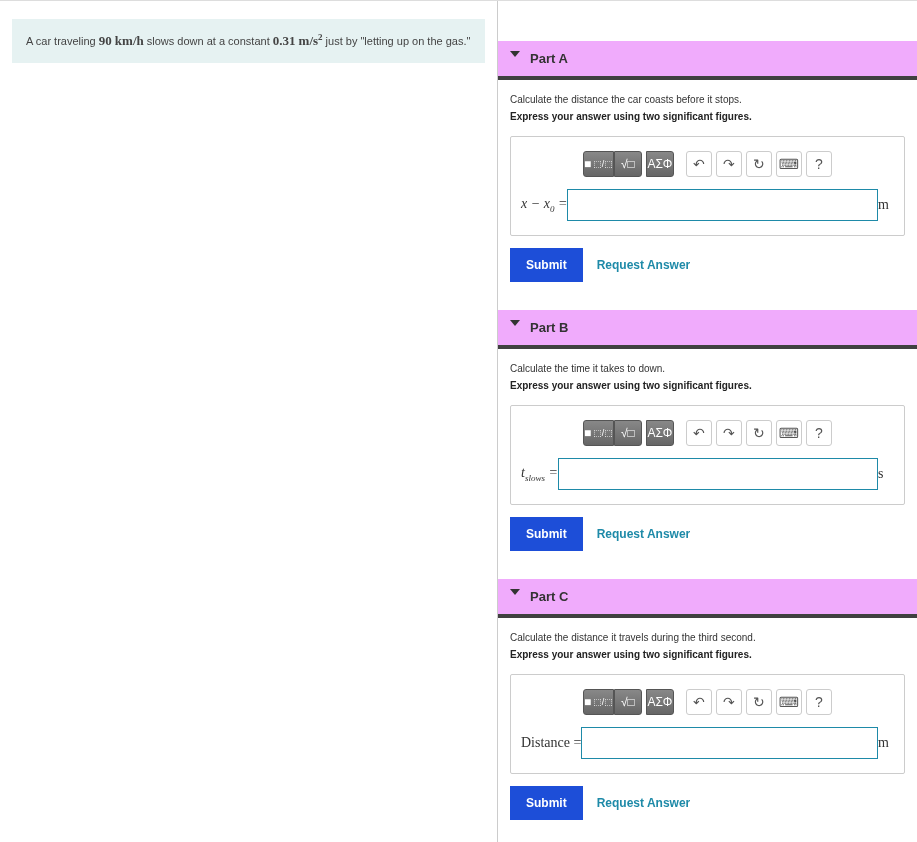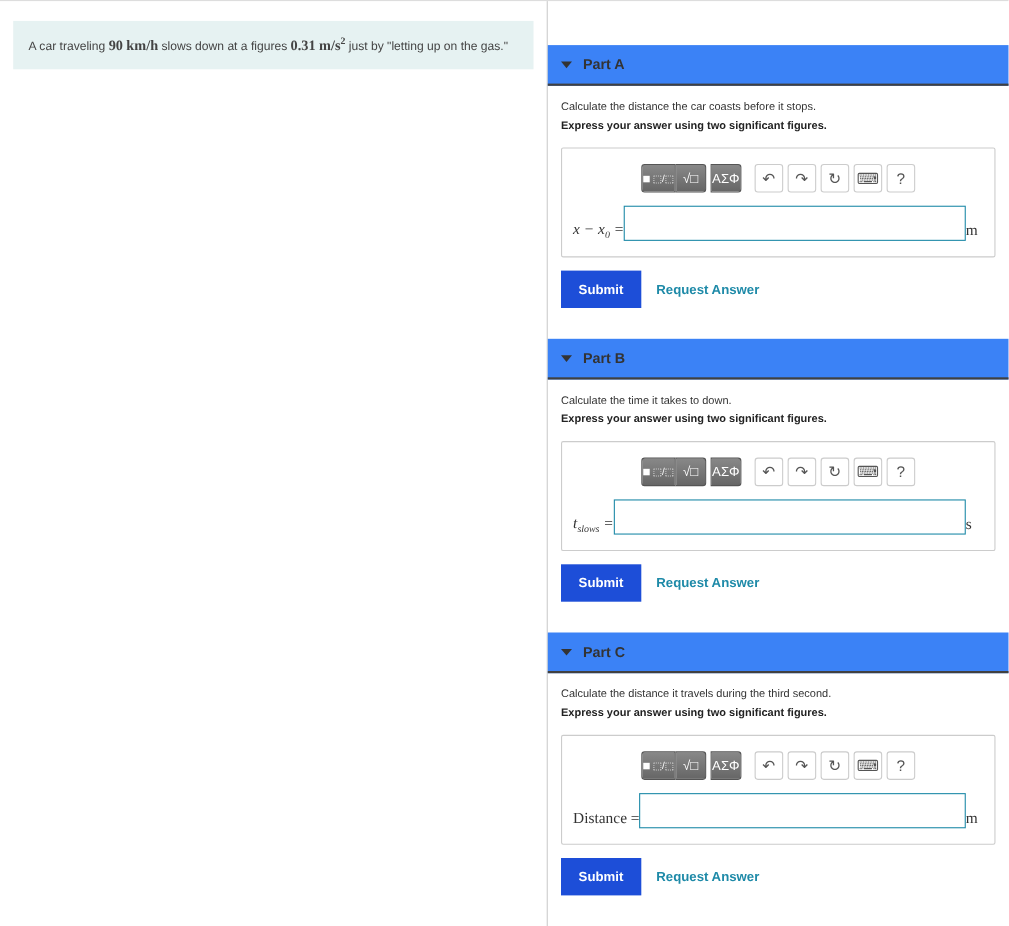--- a/index.html
+++ b/index.html
@@ -3,51 +3,51 @@
   <meta charset="utf-8">
   <style>
     * { box-sizing: border-box; margin: 0; padding: 0; }
     body { font-family: Arial, sans-serif; font-size: 12px; color: #333; background: #fff; }
     .container { display: flex; width: 917px; border-top: 1px solid #ddd; }
     .left-pane { width: 497px; padding: 18px 12px 12px 12px; }
     .right-pane { width: 420px; border-left: 1px solid #ccc; padding: 0 0 12px 0; }
     .prompt-box { background: #e6f2f2; padding: 12px 14px; font-size: 11px; line-height: 1.5; color: #444; }
     .prompt-box .bold { font-weight: bold; font-family: "Times New Roman", serif; font-size: 13px; }
     .prompt-box .sup { font-size: 9px; vertical-align: super; }
-    .part-header { background: #3b82f6; padding: 10px 12px; display: flex; align-items: center; border-bottom: 2px solid #404040; margin-top: 18px; }
+    .part-header { background: #f0abfc; padding: 10px 12px; display: flex; border-bottom: 4px solid #404040; margin-top: 18px; }
     .part-header:first-of-type { margin-top: 40px; }
     .caret { width: 0; height: 0; border-left: 5px solid transparent; border-right: 5px solid transparent; border-top: 6px solid #333; margin-right: 10px; }
     .part-title { font-weight: bold; font-size: 13px; color: #333; }
     .part-body { padding: 14px 12px 10px 12px; }
     .instr { font-size: 10px; color: #333; margin-bottom: 6px; }
     .instr-bold { font-size: 10px; font-weight: bold; color: #222; margin-bottom: 14px; }
     .answer-box { border: 1px solid #ccc; border-radius: 2px; padding: 14px 10px 14px 10px; }
     .toolbar { display: flex; align-items: center; gap: 4px; justify-content: center; margin-bottom: 12px; }
     .tb-group { display: flex; }
     .tb-btn { background: linear-gradient(#888,#666); border: 1px solid #555; height: 26px; min-width: 28px; display: flex; align-items: center; justify-content: center; color: #fff; font-size: 12px; cursor: pointer; }
     .tb-btn:first-child { border-radius: 3px 0 0 3px; }
     .tb-btn:last-child { border-radius: 0 3px 3px 0; }
     .tb-icon { width: 26px; height: 26px; display: flex; align-items: center; justify-content: center; background: #fff; border: 1px solid #ccc; border-radius: 3px; cursor: pointer; font-size: 14px; color: #555; }
     .tb-spacer { width: 4px; }
-    .input-row { display: flex; align-items: flex-end; gap: 0; }
+    .input-row { display: flex; align-items: center; gap: 0; }
     .var-label { font-family: "Times New Roman", serif; font-style: italic; font-size: 14px; color: #333; white-space: nowrap; }
     .var-label .sub { font-size: 9px; vertical-align: sub; }
     .answer-input { flex: 1; border: 1px solid #1e8aa8; height: 32px; padding: 4px 6px; font-size: 13px; }
     .unit { font-family: "Times New Roman", serif; font-size: 14px; color: #333; min-width: 16px; }
     .actions { display: flex; align-items: center; gap: 14px; margin-top: 12px; }
     .submit-btn { background: #1d4ed8; color: #fff; border: none; padding: 10px 16px; font-size: 12px; font-weight: bold; cursor: pointer; }
     .req-link { color: #1e8aa8; font-size: 12px; font-weight: bold; cursor: pointer; }
   </style>
 </head>
 <body>
 
 <div class="container">
   <div class="left-pane">
     <div class="prompt-box">
-      <span>A car traveling </span><span class="bold">90</span> <span class="bold">km/h</span><span> slows down at a figures </span><span class="bold">0.31</span> <span class="bold"><span>m/s</span><span class="sup">2</span></span><span> just by "letting up on the gas."</span>
+      <span>A car traveling </span><span class="bold">90</span> <span class="bold">km/h</span><span> slows down at a constant </span><span class="bold">0.31</span> <span class="bold"><span>m/s</span><span class="sup">2</span></span><span> just by "letting up on the gas."</span>
     </div>
   </div>
 
   <div class="right-pane">
 
     <div class="part-header">
       <div class="caret"></div>
       <div class="part-title">Part A</div>
     </div>
     <div class="part-body">

